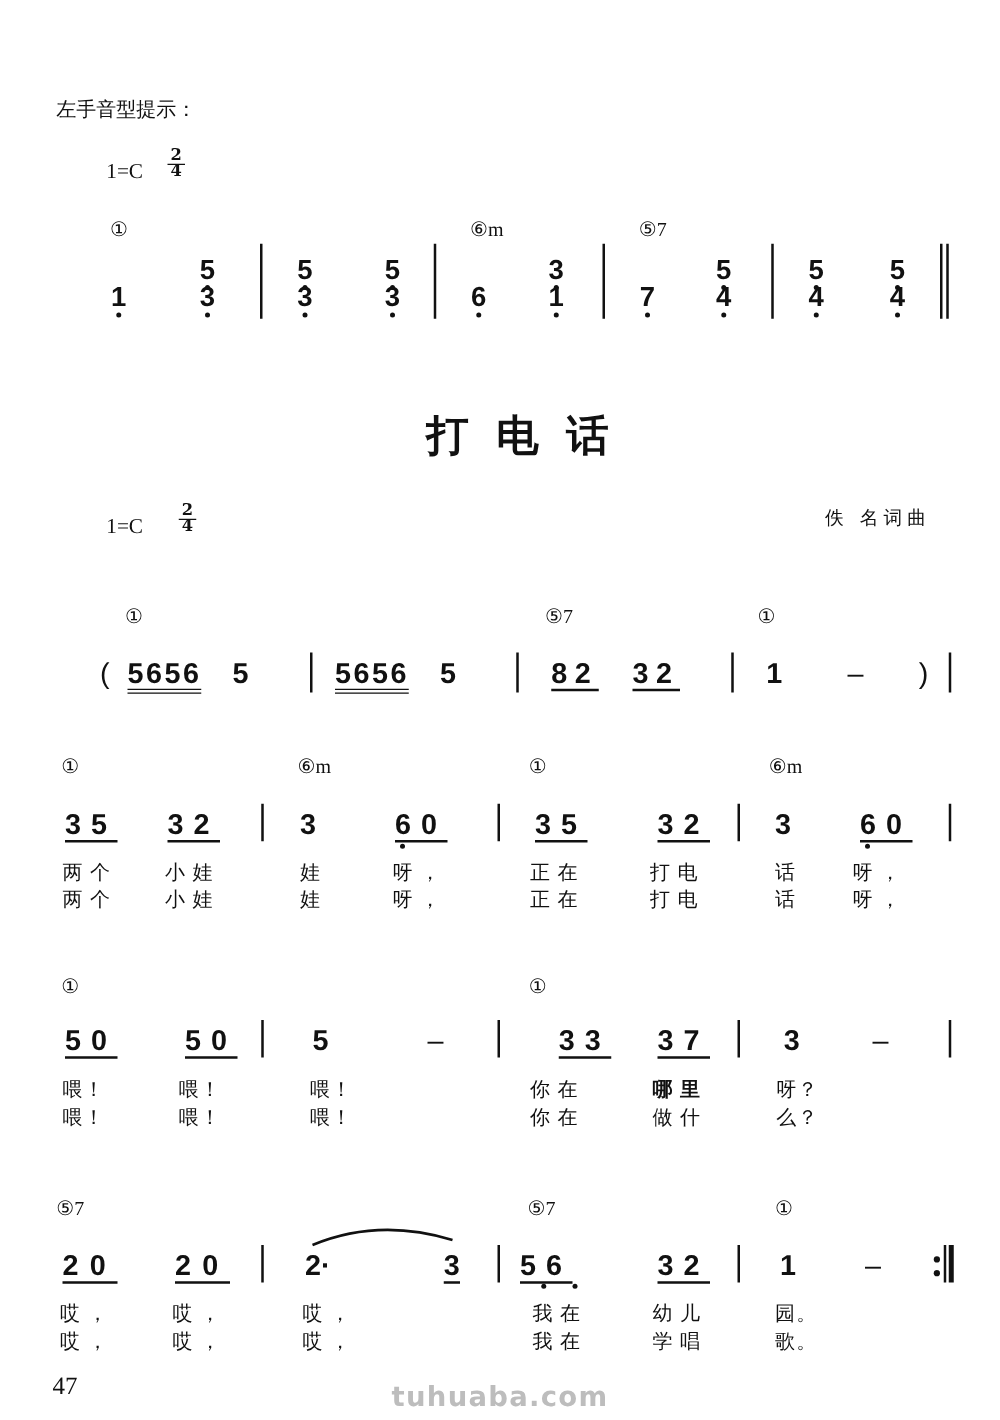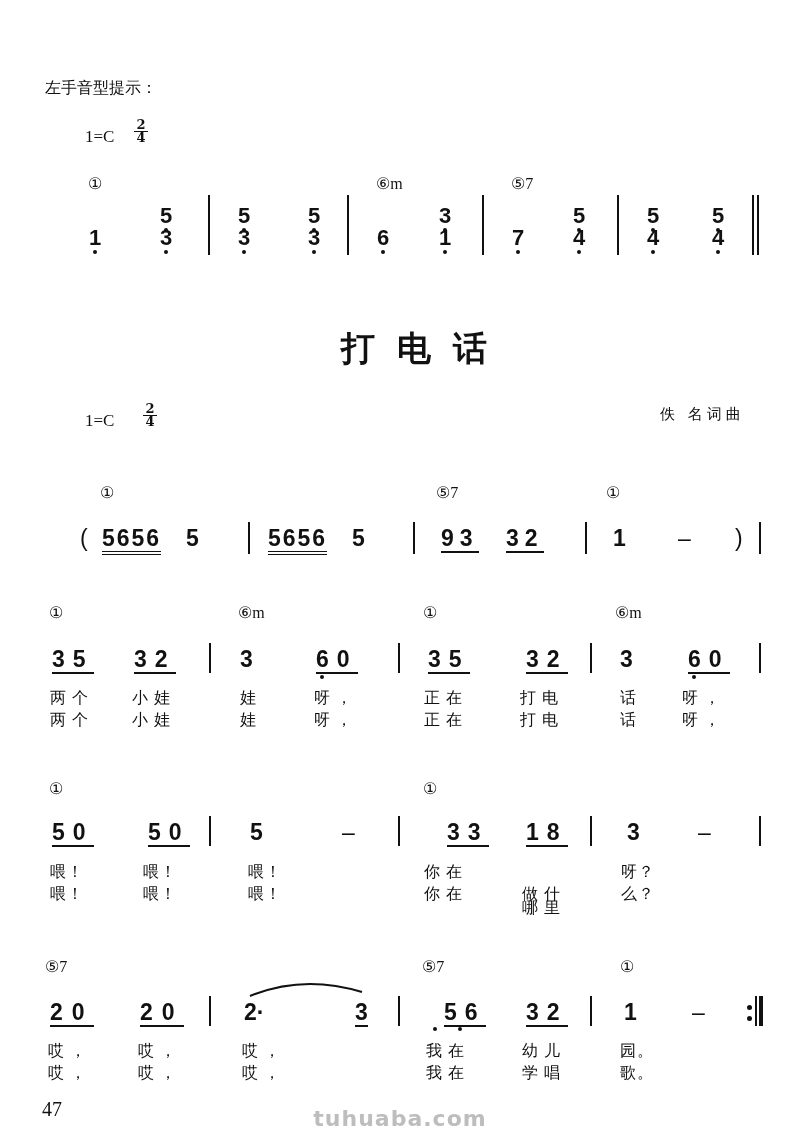--- a/index.html
+++ b/index.html
@@ -100,21 +100,21 @@
 <div class="abs chord serif" style="left:436px;top:483px;">⑤7</div>
 <div class="abs chord serif" style="left:606px;top:483px;">①</div>
 
 <div class="grp" style="left:80px;top:526px;font-weight:normal;">(</div>
 <div class="grp ul2" style="left:102px;top:526px;letter-spacing:2px;">5656</div>
 <div class="grp" style="left:186px;top:526px;">5</div>
 <div class="abs bar" style="left:248px;top:522px;height:32px;"></div>
 <div class="grp ul2" style="left:268px;top:526px;letter-spacing:2px;">5656</div>
 <div class="grp" style="left:352px;top:526px;">5</div>
 <div class="abs bar" style="left:413px;top:522px;height:32px;"></div>
-<div class="grp ul1" style="left:441px;top:526px;letter-spacing:6px;">93</div>
+<div class="grp ul1" style="left:441px;top:526px;letter-spacing:6px;">82</div>
 <div class="grp ul1" style="left:506px;top:526px;letter-spacing:6px;">32</div>
 <div class="abs bar" style="left:585px;top:522px;height:32px;"></div>
 <div class="grp" style="left:613px;top:526px;">1</div>
 <div class="grp" style="left:678px;top:526px;font-weight:normal;">–</div>
 <div class="grp" style="left:735px;top:526px;font-weight:normal;">)</div>
 <div class="abs bar" style="left:759px;top:522px;height:32px;"></div>
 
 <div class="abs chord serif" style="left:49px;top:603px;">①</div>
 <div class="abs chord serif" style="left:238px;top:603px;">⑥m</div>
 <div class="abs chord serif" style="left:423px;top:603px;">①</div>
@@ -156,31 +156,31 @@
 <div class="abs chord serif" style="left:49px;top:779px;">①</div>
 <div class="abs chord serif" style="left:423px;top:779px;">①</div>
 
 <div class="grp ul1" style="left:52px;top:820px;letter-spacing:8px;">50</div>
 <div class="grp ul1" style="left:148px;top:820px;letter-spacing:8px;">50</div>
 <div class="abs bar" style="left:209px;top:816px;height:30px;"></div>
 <div class="grp" style="left:250px;top:820px;">5</div>
 <div class="grp" style="left:342px;top:820px;font-weight:normal;">–</div>
 <div class="abs bar" style="left:398px;top:816px;height:30px;"></div>
 <div class="grp ul1" style="left:447px;top:820px;letter-spacing:8px;">33</div>
-<div class="grp ul1" style="left:526px;top:820px;letter-spacing:8px;">18</div>
+<div class="grp ul1" style="left:526px;top:820px;letter-spacing:8px;">37</div>
 <div class="abs bar" style="left:590px;top:816px;height:30px;"></div>
 <div class="grp" style="left:627px;top:820px;">3</div>
 <div class="grp" style="left:698px;top:820px;font-weight:normal;">–</div>
 <div class="abs bar" style="left:759px;top:816px;height:30px;"></div>
 
 <div class="abs lyr" style="left:50px;top:862px;letter-spacing:1px;">喂！</div>
 <div class="abs lyr" style="left:143px;top:862px;letter-spacing:1px;">喂！</div>
 <div class="abs lyr" style="left:248px;top:862px;letter-spacing:1px;">喂！</div>
 <div class="abs lyr" style="left:424px;top:862px;">你在</div>
-<div class="abs lyr" style="left:522px;top:898px;">哪里</div>
+<div class="abs lyr" style="left:522px;top:862px;font-weight:bold;">哪里</div>
 <div class="abs lyr" style="left:621px;top:862px;letter-spacing:1px;">呀？</div>
 
 <div class="abs lyr" style="left:50px;top:884px;letter-spacing:1px;">喂！</div>
 <div class="abs lyr" style="left:143px;top:884px;letter-spacing:1px;">喂！</div>
 <div class="abs lyr" style="left:248px;top:884px;letter-spacing:1px;">喂！</div>
 <div class="abs lyr" style="left:424px;top:884px;">你在</div>
 <div class="abs lyr" style="left:522px;top:884px;">做什</div>
 <div class="abs lyr" style="left:621px;top:884px;letter-spacing:1px;">么？</div>
 
 <div class="abs chord serif" style="left:45px;top:957px;">⑤7</div>
@@ -189,21 +189,21 @@
 
 <div class="grp ul1" style="left:50px;top:1000px;letter-spacing:9px;">20</div>
 <div class="grp ul1" style="left:140px;top:1000px;letter-spacing:9px;">20</div>
 <div class="abs bar" style="left:209px;top:996px;height:30px;"></div>
 <div class="grp" style="left:244px;top:1000px;">2·</div>
 <svg class="abs" style="left:248px;top:980px;" width="120" height="18">
     <path d="M2 16 Q55 -6 114 12" stroke="#111" stroke-width="2" fill="none"></path>
   </svg>
 <div class="grp ul1" style="left:355px;top:1000px;">3</div>
 <div class="abs bar" style="left:398px;top:996px;height:30px;"></div>
-<div class="grp ul1" style="left:444px;top:1000px;letter-spacing:8px;">56</div>
+<div class="grp ul1" style="left:416px;top:1000px;letter-spacing:8px;">56</div>
 <div class="ndot" style="left:433px;top:1027px;"></div>
 <div class="ndot" style="left:458px;top:1027px;"></div>
 <div class="grp ul1" style="left:526px;top:1000px;letter-spacing:8px;">32</div>
 <div class="abs bar" style="left:590px;top:996px;height:30px;"></div>
 <div class="grp" style="left:624px;top:1000px;">1</div>
 <div class="grp" style="left:692px;top:1000px;font-weight:normal;">–</div>
 <div class="ndot" style="left:747px;top:1005px;width:5px;height:5px;"></div>
 <div class="ndot" style="left:747px;top:1016px;width:5px;height:5px;"></div>
 <div class="abs" style="left:755px;top:996px;width:2px;height:30px;background:#111;"></div>
 <div class="abs" style="left:759px;top:996px;width:4px;height:30px;background:#111;"></div>

